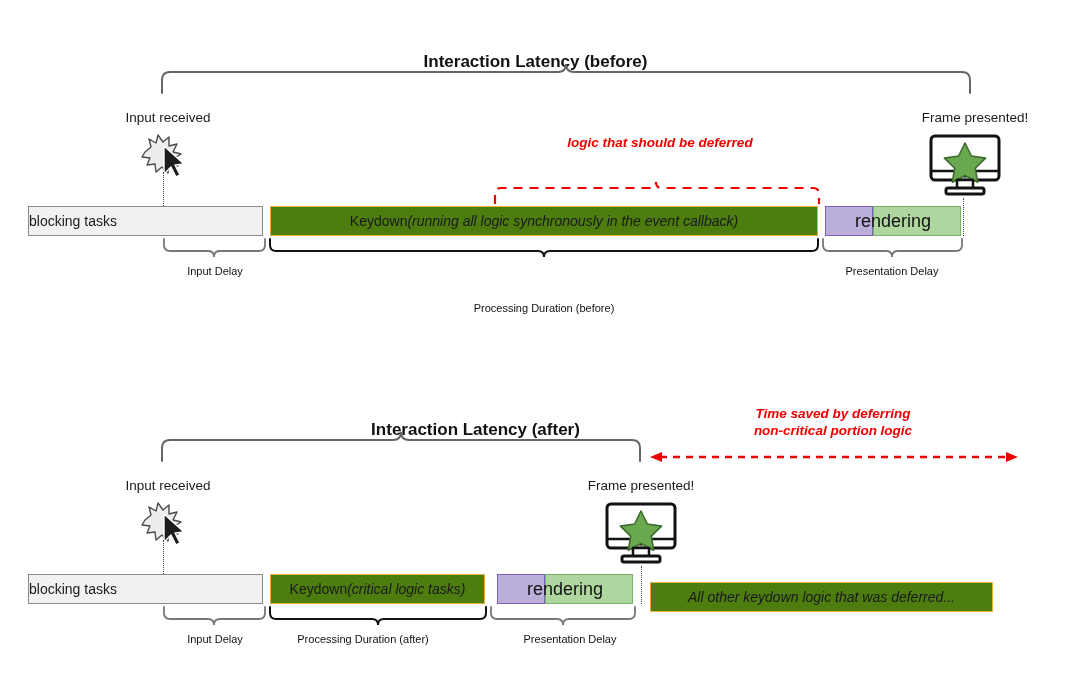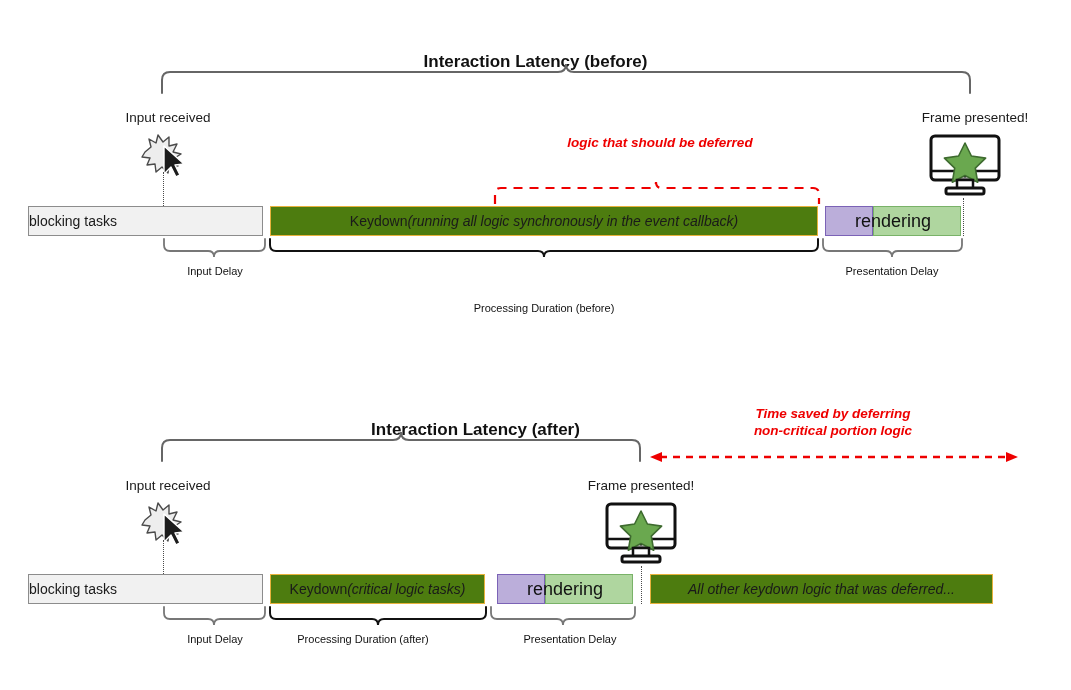--- a/index.html
+++ b/index.html
@@ -240,21 +240,21 @@
       <span>Keydown </span>
         <em>(critical logic tasks)</em>
     </div>
 
     <div class="abs block block-purple" style="left:497px; top:0; width:48px;"></div>
 
     <div class="abs block block-green" style="left:545px; top:0; width:88px;"></div>
 
     <div class="abs rendering-text" style="left:497px; top:0; width:136px;">rendering</div>
 
-    <div class="abs block block-yellow" style="left:650px; top:0; width:343px;">
+    <div class="abs block block-yellow" style="left:650px; top:8px; width:343px;">
       <em>All other keydown logic that was deferred...</em>
     </div>
   </div>
 
   <div class="abs" style="left:0; top:238px;">
     <svg width="1071" height="22" viewBox="0 0 1071 22">
 
       <path d="M164 1 L164 7 Q164 13 170 13 L208 13 Q214 13 214 19 Q214 13 220 13 L259 13 Q265 13 265 7 L265 1" fill="none" stroke="#777777" stroke-width="1.8" stroke-linecap="round"></path>
 
       <path d="M270 1 L270 7 Q270 13 276 13 L372 13 Q378 13 378 19 Q378 13 384 13 L480 13 Q486 13 486 7 L486 1" fill="none" stroke="#111111" stroke-width="2" stroke-linecap="round"></path>

